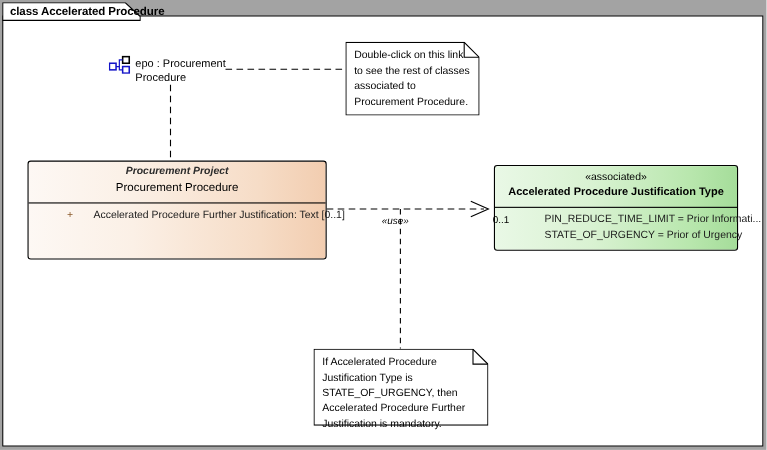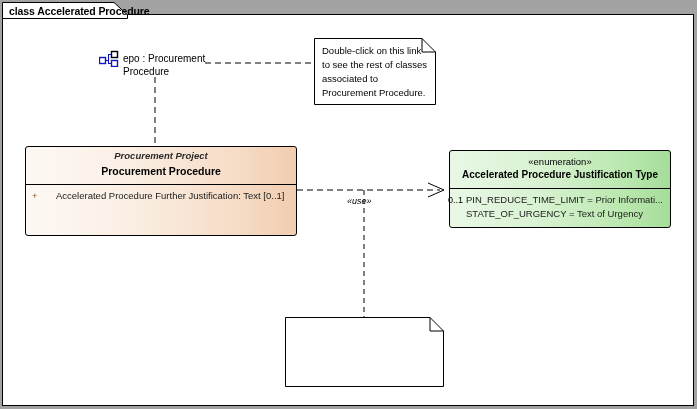--- a/index.html
+++ b/index.html
@@ -90,20 +90,21 @@
   }
   .uml-box-head {
     box-sizing: border-box;
     border-bottom: 1px solid #000000;
     padding: 3px 6px 5px 6px;
     text-align: center;
   }
   .uml-box-body {
     box-sizing: border-box;
     padding: 4px 6px 4px 6px;
+    margin-left: 29px;
   }
 
   
   #class-procurement-procedure {
     left: 25px;
     top: 146px;
     width: 272px;
     height: 90px;
     background: linear-gradient(to right, #fdf8f4 0%, #fbf0e6 35%, #f6dcc6 78%, #f2cdb0 100%);
   }
@@ -113,21 +114,21 @@
   .class-owner {
     font-size: 9.5px;
     font-style: italic;
     font-weight: bold;
     color: #2b2b2b;
     text-align: center;
     line-height: 12px;
   }
   .class-title {
     font-size: 10.5px;
-    font-weight: bold;
+    font-weight: normal;
     color: #000000;
     line-height: 14px;
     margin-top: 2px;
   }
   .attribute-row {
     font-size: 9.5px;
     color: #1a1a1a;
     line-height: 14px;
     white-space: nowrap;
   }
@@ -276,32 +277,33 @@
     </div>
     <div class="uml-box-body">
       <div class="attribute-row">
         <span class="attr-visibility">+</span><span>Accelerated Procedure Further Justification: Text [0..1]</span>
       </div>
     </div>
   </div>
 
   <div class="uml-box" id="enum-justification-type">
     <div class="uml-box-head">
-      <div class="stereotype">«enumeration»</div>
+      <div class="stereotype">«associated»</div>
       <div class="enum-title">Accelerated Procedure Justification Type</div>
     </div>
     <div class="uml-box-body">
       <div class="enum-literal">PIN_REDUCE_TIME_LIMIT = Prior Informati...</div>
-      <div class="enum-literal">STATE_OF_URGENCY = Text of Urgency</div>
+      <div class="enum-literal">STATE_OF_URGENCY = Prior of Urgency</div>
     </div>
   </div>
 
   <div class="edge-label" id="label-use">«use»</div>
   <div class="edge-label" id="label-multiplicity">0..1</div>
 
   <div class="note" id="note-mandatory">
     <svg class="note-svg" viewBox="0 0 159 70" width="159" height="70">
       <path d="M0.5,0.5 H145 L158.5,14 V69.5 H0.5 Z" fill="#ffffff" stroke="#000000" stroke-width="1"></path>
       <path d="M145,0.5 V14 H158.5" fill="none" stroke="#000000" stroke-width="1"></path>
     </svg>
+    <div class="note-text">If Accelerated Procedure Justification Type is STATE_OF_URGENCY, then Accelerated Procedure Further Justification is mandatory.</div>
   </div>
 
 </div>
 
 </body></html>

